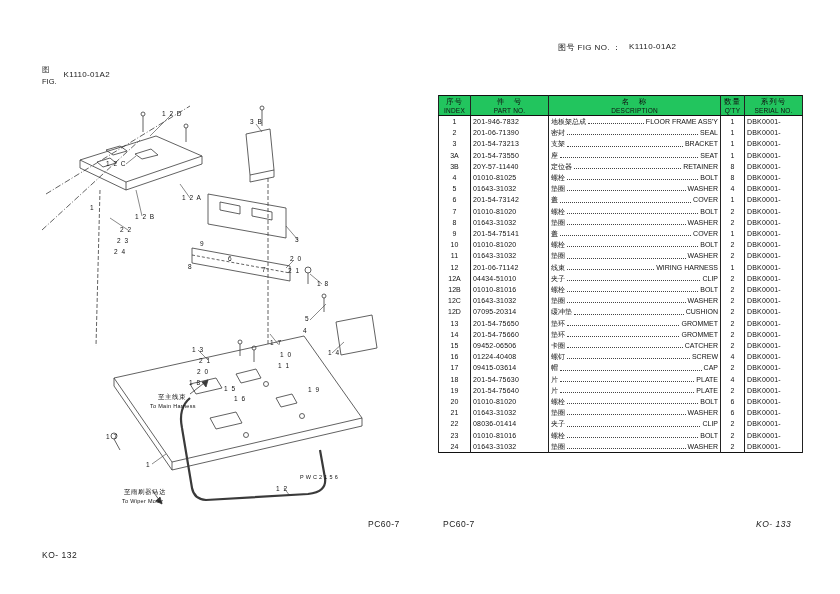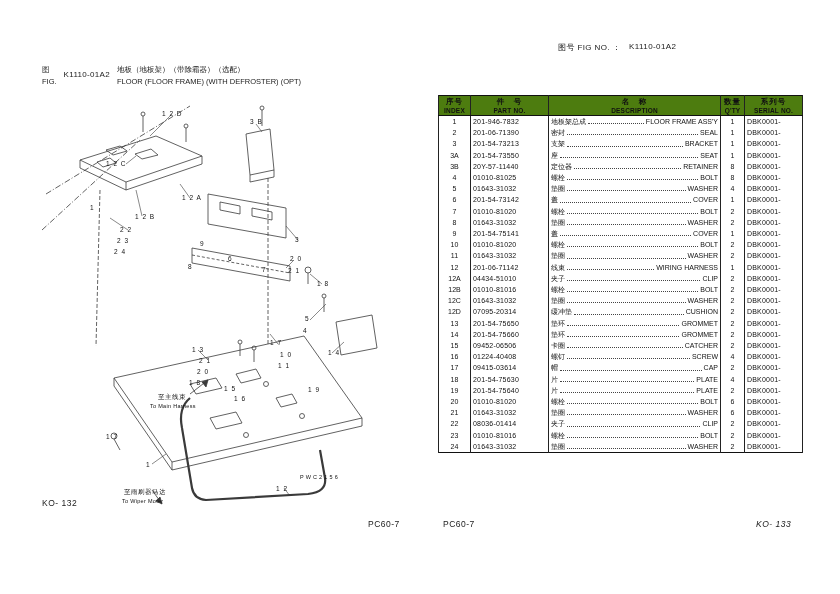--- a/index.html
+++ b/index.html
@@ -22,57 +22,53 @@
   .callout{position:absolute;font-size:6.5px;letter-spacing:1px;white-space:nowrap;color:#111;}
   .callout.small{font-size:5.5px;letter-spacing:0.3px;}
   .callout.note{font-size:6.5px;letter-spacing:0.5px;}
 
   
   .parts-table{position:absolute;left:438px;top:95px;border-collapse:collapse;table-layout:fixed;
                font-size:7px;color:#111;background:#fff;border:1.6px solid #111;}
   .parts-table col.w-idx{width:32px;} .parts-table col.w-part{width:78px;}
   .parts-table col.w-desc{width:172px;} .parts-table col.w-qty{width:24px;}
   .parts-table col.w-ser{width:58px;}
-  .parts-table th{background:#4d7c0f;font-weight:bold;border-left:1px solid #222;border-right:1px solid #222;
+  .parts-table th{background:#22c55e;font-weight:normal;border-left:1px solid #222;border-right:1px solid #222;
                   border-bottom:1.4px solid #111;padding:1px 2px;text-align:center;}
   .parts-table th .h-cn{display:block;font-size:7.5px;letter-spacing:1px;}
   .parts-table th .h-en{display:block;font-size:6.5px;letter-spacing:0.2px;}
   .parts-table td{border-left:1px solid #222;border-right:1px solid #222;padding:0 2px;
                   height:11.2px;line-height:11.2px;white-space:nowrap;overflow:hidden;}
   .c-idx{text-align:center;}
   .c-part{letter-spacing:0.2px;}
   .c-qty{text-align:center;}
   .c-ser{letter-spacing:0.2px;}
   .desc-flex{display:flex;align-items:flex-end;width:100%;height:11.2px;line-height:11.2px;}
   .desc-flex .cn{white-space:nowrap;}
   .desc-flex .dots{flex:1;min-width:5px;margin:0 2px 3px 2px;border-bottom:1px dotted #444;}
   .desc-flex .en{white-space:nowrap;}
 
   
   .footer-label{position:absolute;font-size:8.5px;letter-spacing:0.5px;white-space:nowrap;}
-  .f-left-page{left:42px;top:498px;}
+  .f-left-page{left:42px;top:550px;}
   .f-left-code{left:368px;top:519px;}
   .f-right-code{left:443px;top:519px;}
   .f-right-page{left:756px;top:519px;font-style:italic;}
 </style>
 </head>
 <body>
 
 <div class="page">
 
   <div class="fig-header">
     <div class="fig-col">
       <span>图</span>
       <span>FIG.</span>
     </div>
     <div class="fig-no">K1110-01A2</div>
-    <div class="fig-titles">
-      <span>地板（地板架）（带除霜器）（选配）</span>
-      <span>FLOOR (FLOOR FRAME) (WITH DEFROSTER) (OPT)</span>
-    </div>
   </div>
 
   <div class="figno-right">
     <span>图号  FIG NO. ：</span>
     <span>K1110-01A2</span>
   </div>
 
   <div class="diagram">
     <svg viewBox="0 0 392 424" width="392" height="424">
       <g fill="none" stroke="#3a3a3a" stroke-width="0.8">

